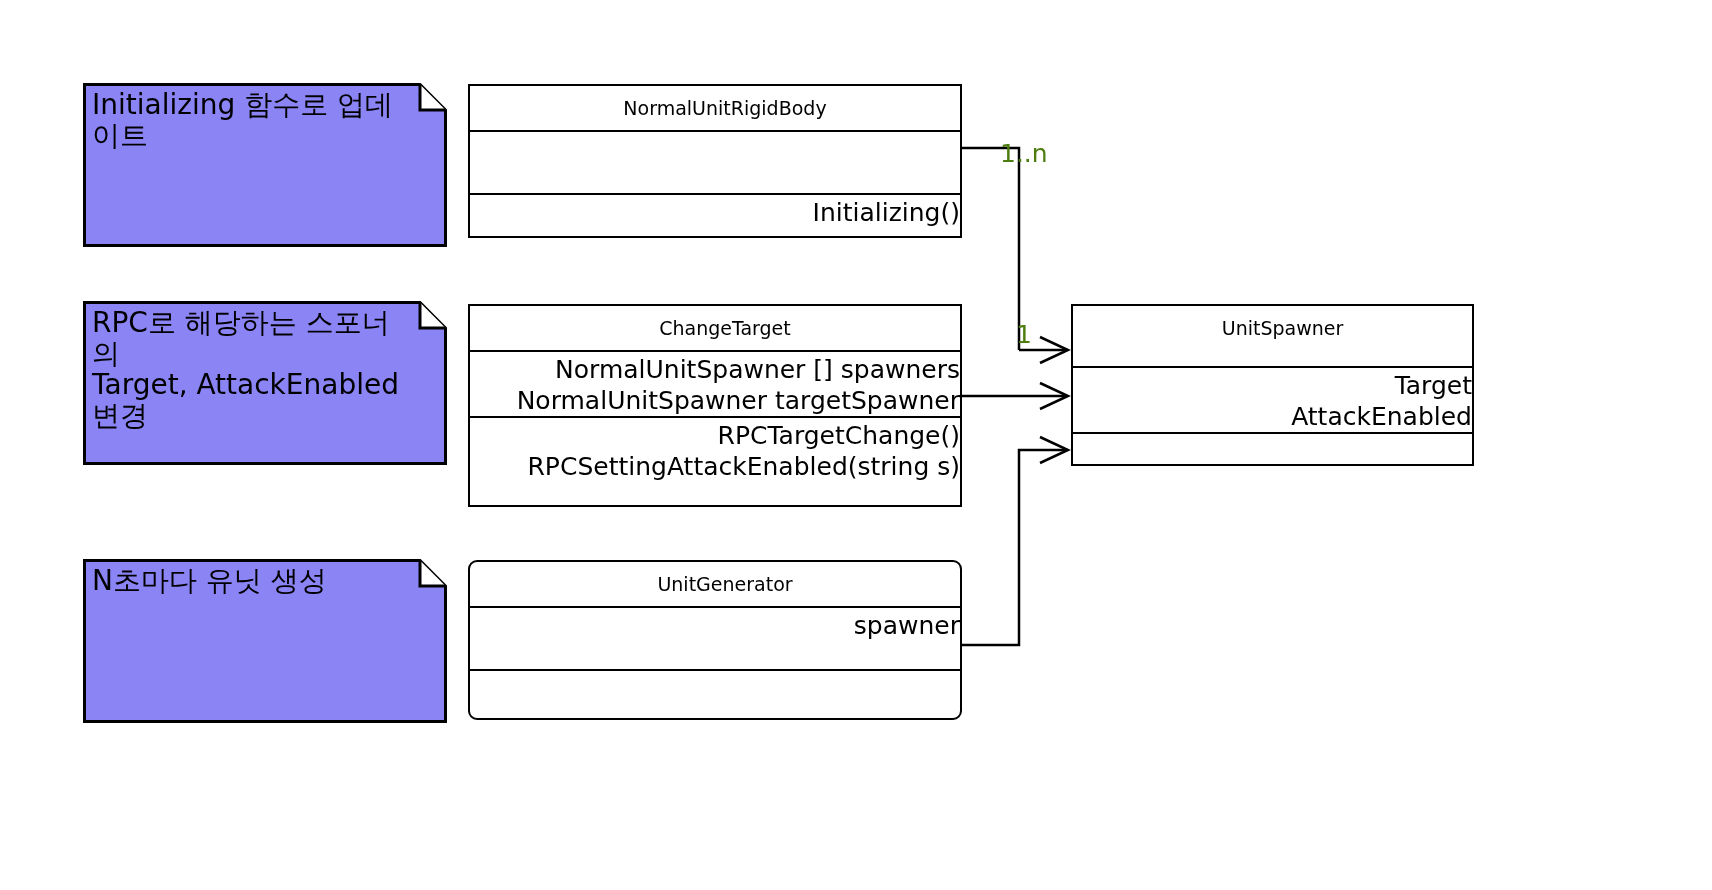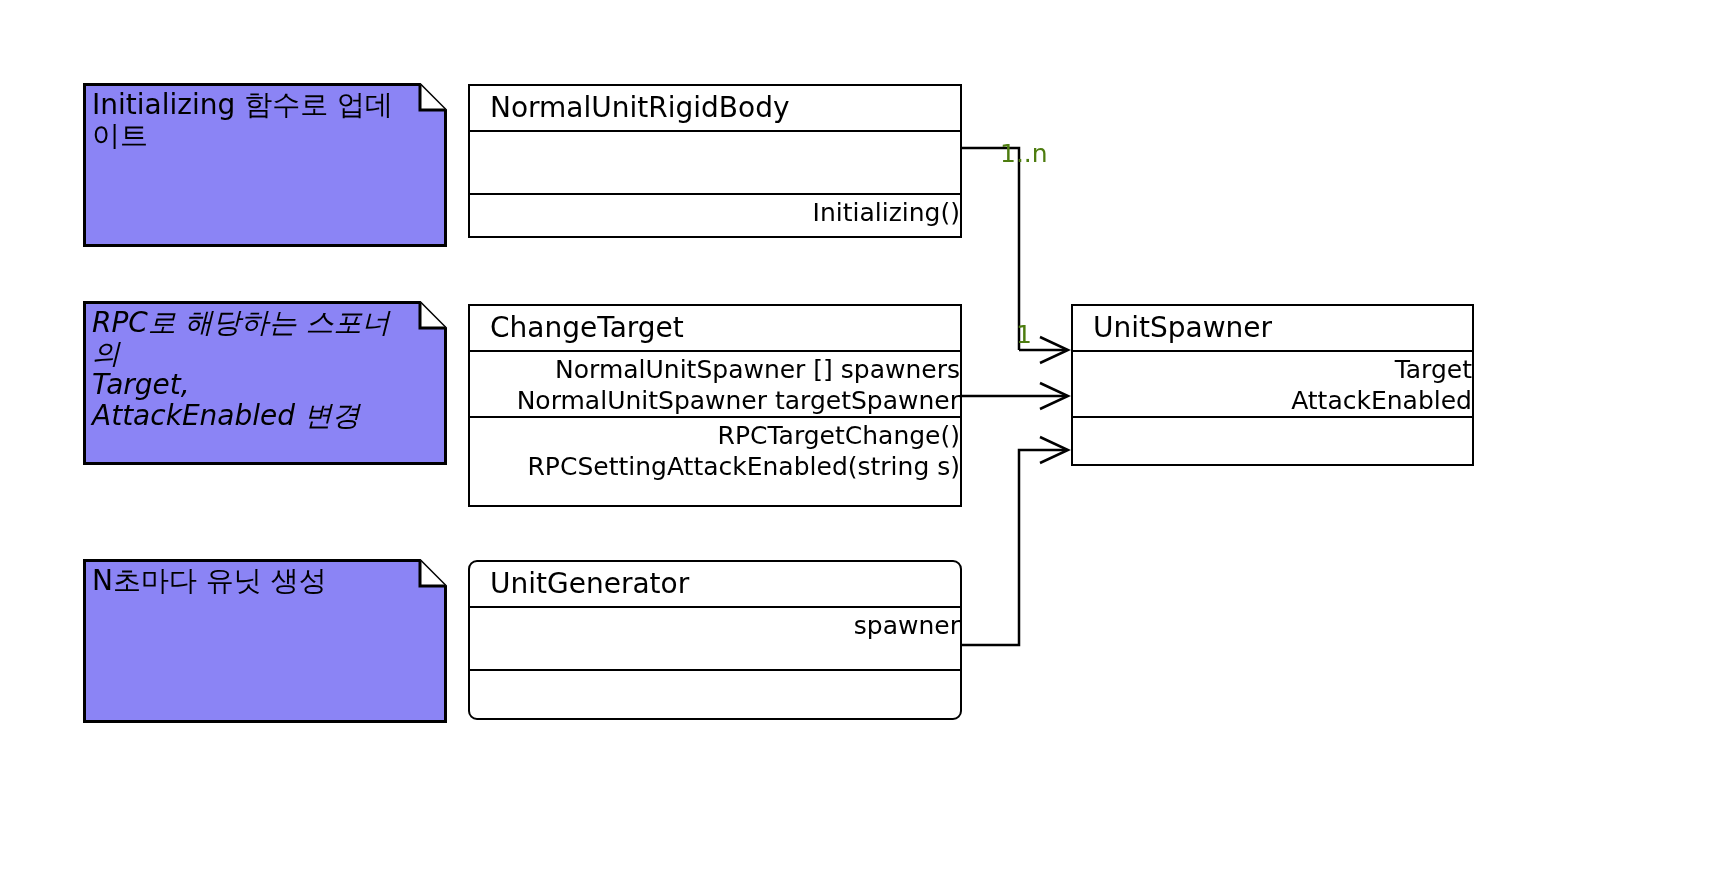--- a/index.html
+++ b/index.html
@@ -22,21 +22,22 @@
   }
   .uml-class .compartment{
     box-sizing:border-box;
     position:relative;
   }
   .uml-class .compartment + .compartment{
     border-top:2px solid #000000;
     text-align:right;
   }
   .class-title{
-    font-size:28px;
+    text-align:center;
+    font-size:19px;
     color:#000;
     line-height:44px;
     height:44px;
     white-space:nowrap;
     padding-left:20px;
   }
   .member-line{
     font-size:25px;
     color:#000;
     line-height:31px;
@@ -99,21 +100,21 @@
   <div class="mult-label" style="left:1016px;top:320px;">1</div>
 
   <div class="uml-note" style="left:83px;top:83px;width:364px;height:164px;">
     <svg class="note-shape" viewBox="0 0 364 164" preserveAspectRatio="none">
       <path d="M1.5 1.5 L337 1.5 L362.5 27 L362.5 162.5 L1.5 162.5 Z" fill="#8b84f5" stroke="#000000" stroke-width="3"></path>
       <path d="M337 1.5 L337 27 L362.5 27" fill="#ffffff" stroke="#000000" stroke-width="3"></path>
     </svg>
     <div class="note-text">Initializing 함수로 업데이트</div>
   </div>
 
-  <div class="uml-note" style="left:83px;top:301px;width:364px;height:164px;font-style:italic;">
+  <div class="uml-note" style="left:83px;top:301px;width:364px;height:164px;">
     <svg class="note-shape" viewBox="0 0 364 164" preserveAspectRatio="none">
       <path d="M1.5 1.5 L337 1.5 L362.5 27 L362.5 162.5 L1.5 162.5 Z" fill="#8b84f5" stroke="#000000" stroke-width="3"></path>
       <path d="M337 1.5 L337 27 L362.5 27" fill="#ffffff" stroke="#000000" stroke-width="3"></path>
     </svg>
     <div class="note-text">RPC로 해당하는 스포너의
 Target, AttackEnabled 변경</div>
   </div>
 
   <div class="uml-note" style="left:83px;top:559px;width:364px;height:164px;">
     <svg class="note-shape" viewBox="0 0 364 164" preserveAspectRatio="none">
@@ -145,21 +146,21 @@
     <div class="compartment members" style="height:64px;">
       <div class="member-line">RPCTargetChange()</div>
       <div class="member-line">RPCSettingAttackEnabled(string s)</div>
     </div>
   </div>
 
   <div class="uml-class" style="left:1071px;top:304px;width:403px;height:162px;">
     <div class="compartment">
       <div class="class-title">UnitSpawner</div>
     </div>
-    <div class="compartment members" style="height:66px;">
+    <div class="compartment members" style="height:66px;margin-top:16px;">
       <div class="member-line">Target</div>
       <div class="member-line">AttackEnabled</div>
     </div>
     <div class="compartment members" style="height:48px;">
     </div>
   </div>
 
   <div class="uml-class" style="left:468px;top:560px;width:494px;height:160px;border-radius:9px;">
     <div class="compartment">
       <div class="class-title">UnitGenerator</div>

